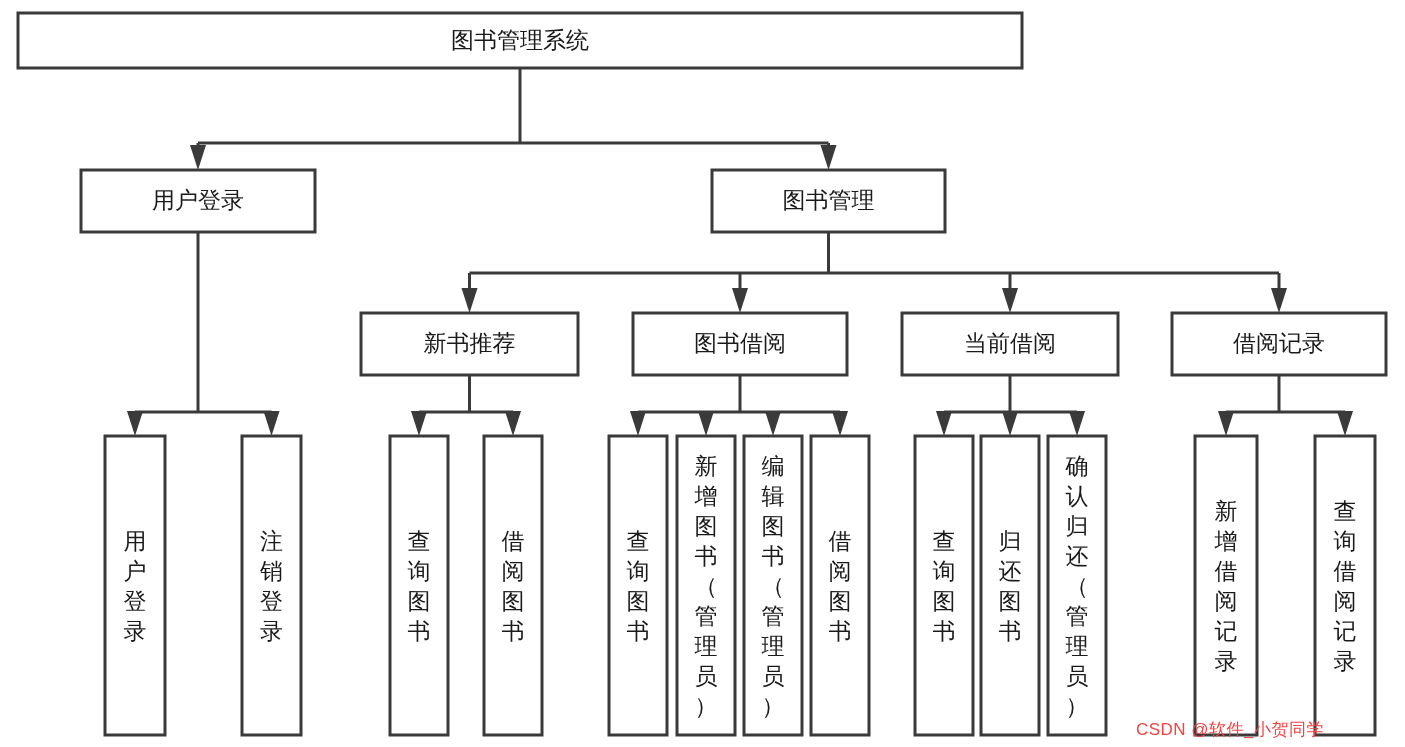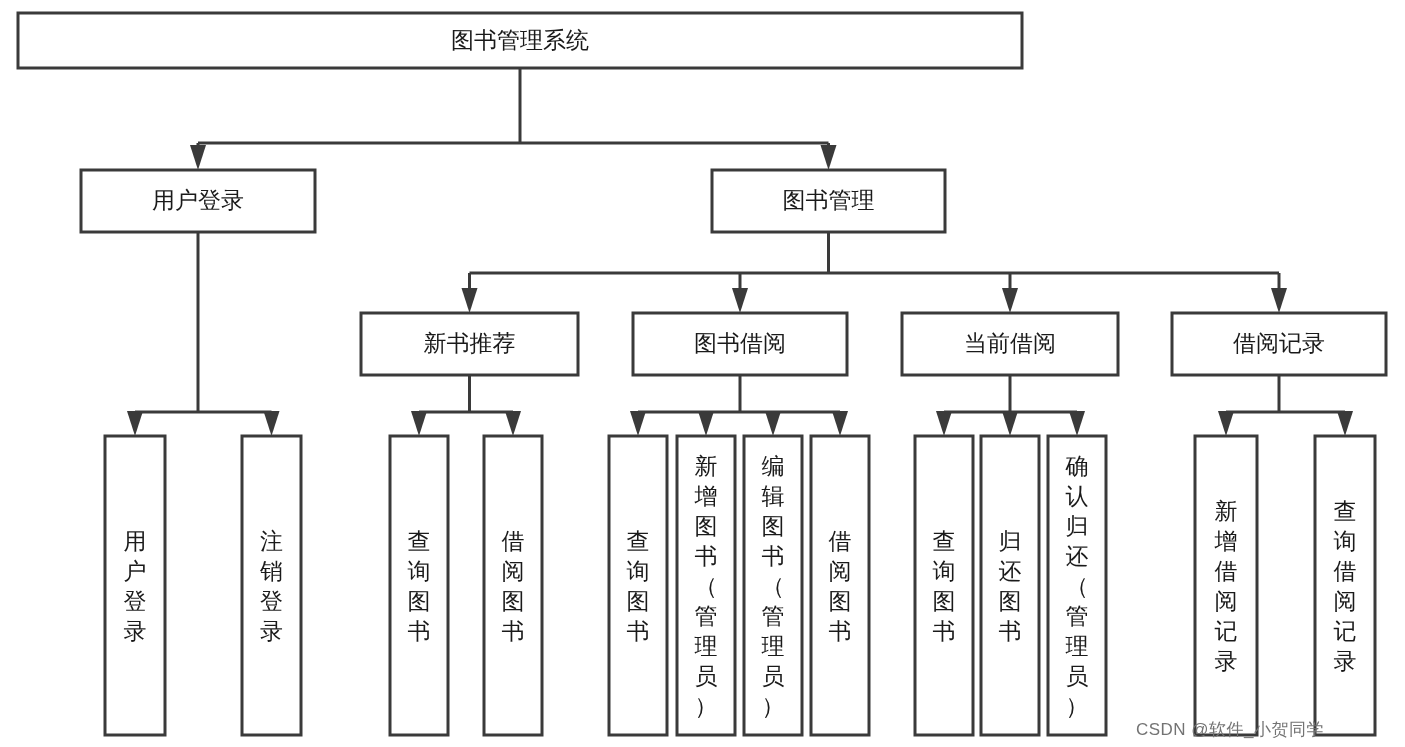--- a/index.html
+++ b/index.html
@@ -55,21 +55,21 @@
     font-size: 23px;
     fill: #1a1a1a;
     text-anchor: middle;
   }
   .watermark-text {
     position: absolute;
     right: 14px;
     bottom: 6px;
     font-family: "Liberation Sans", "DejaVu Sans", sans-serif;
     font-size: 17px;
-    color: #737373;
+    color: #ef4444;
     white-space: nowrap;
     letter-spacing: 0.5px;
   }
 </style>
 </head>
 <body>
 
 <div id="diagram-root">
   <svg id="tree-svg" viewBox="0 0 1405 747">
     <g id="edges-layer">

